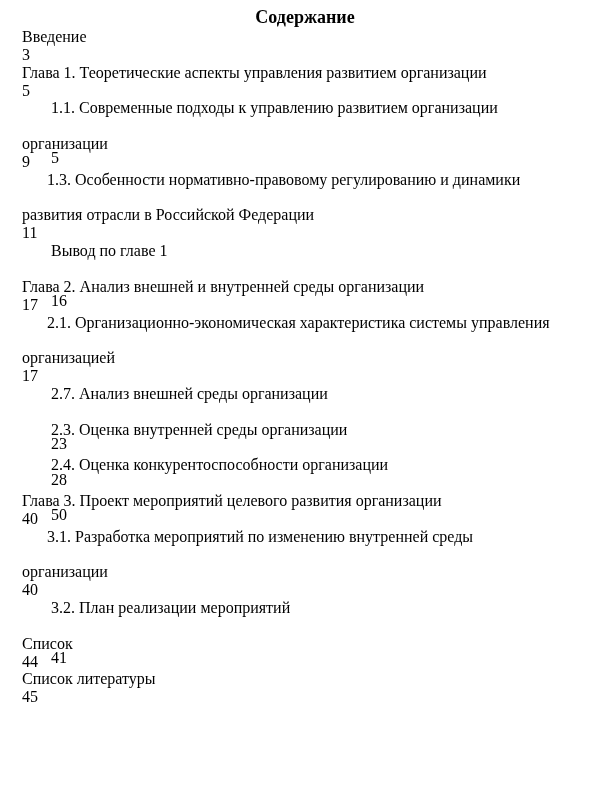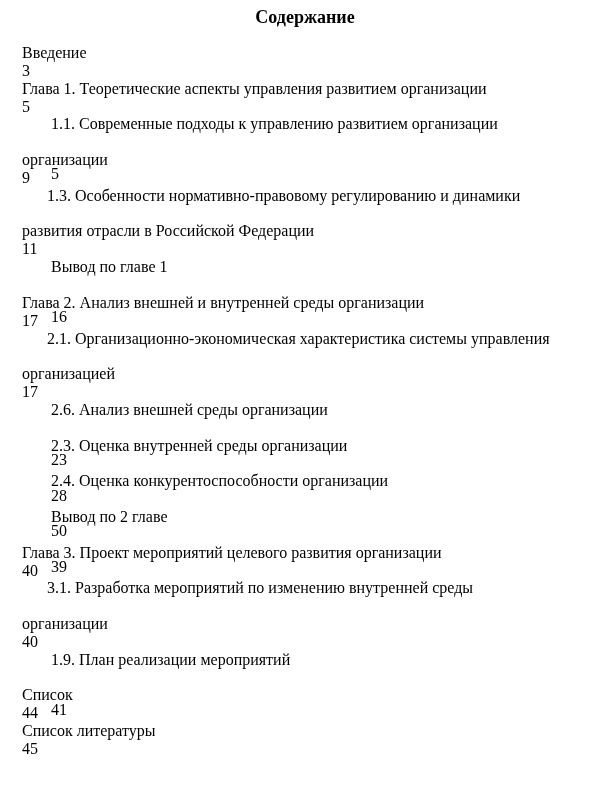--- a/index.html
+++ b/index.html
@@ -11,21 +11,21 @@
     font-family: "Liberation Serif", "DejaVu Serif", serif;
     box-sizing: border-box;
     padding: 6px 18px 0 18px;
     overflow: hidden;
   }
   .doc-title {
     text-align: center;
     font-weight: bold;
     font-size: 18px;
     line-height: 22px;
-    margin: 0 0 16px 0;
+    margin: 0 0 0 0;
   }
   .toc { font-size: 16px; }
   .toc-line {
     display: flex;
     align-items: baseline;
     height: 35.7px;
     flex-direction: column;
   }
   .toc-line.indent { padding-left: 29px; gap: 16px; }
   .toc-text { white-space: nowrap; }
@@ -103,61 +103,56 @@
       <span class="toc-text">2.1. Организационно-экономическая характеристика системы управления</span>
     </div>
 
     <div class="toc-line">
       <span class="toc-text">организацией</span>
       <span class="leader"></span>
       <span class="toc-page">17</span>
     </div>
 
     <div class="toc-line indent">
-      <span class="toc-text">2.6. Анализ внешней среды организации</span>
+      <span class="toc-text">2.7. Анализ внешней среды организации</span>
       <span class="leader"></span>
       <span class="toc-page">23</span>
     </div>
 
     <div class="toc-line indent">
       <span class="toc-text">2.3. Оценка внутренней среды организации</span>
       <span class="leader"></span>
       <span class="toc-page">28</span>
     </div>
 
     <div class="toc-line indent">
       <span class="toc-text">2.4. Оценка конкурентоспособности организации</span>
       <span class="leader"></span>
       <span class="toc-page">50</span>
     </div>
 
-    <div class="toc-line indent">
-      <span class="toc-text">Вывод по 2 главе</span>
-      <span class="leader"></span>
-      <span class="toc-page">39</span>
-    </div>
 
     <div class="toc-line">
       <span class="toc-text">Глава 3. Проект мероприятий целевого развития организации</span>
       <span class="leader"></span>
       <span class="toc-page">40</span>
     </div>
 
     <div class="toc-line indent">
       <span class="toc-text">3.1. Разработка мероприятий по изменению внутренней среды</span>
     </div>
 
     <div class="toc-line">
       <span class="toc-text">организации</span>
       <span class="leader"></span>
       <span class="toc-page">40</span>
     </div>
 
     <div class="toc-line indent">
-      <span class="toc-text">1.9. План реализации мероприятий</span>
+      <span class="toc-text">3.2. План реализации мероприятий</span>
       <span class="leader"></span>
       <span class="toc-page">41</span>
     </div>
 
     <div class="toc-line">
       <span class="toc-text">Список</span>
       <span class="leader"></span>
       <span class="toc-page">44</span>
     </div>
 

